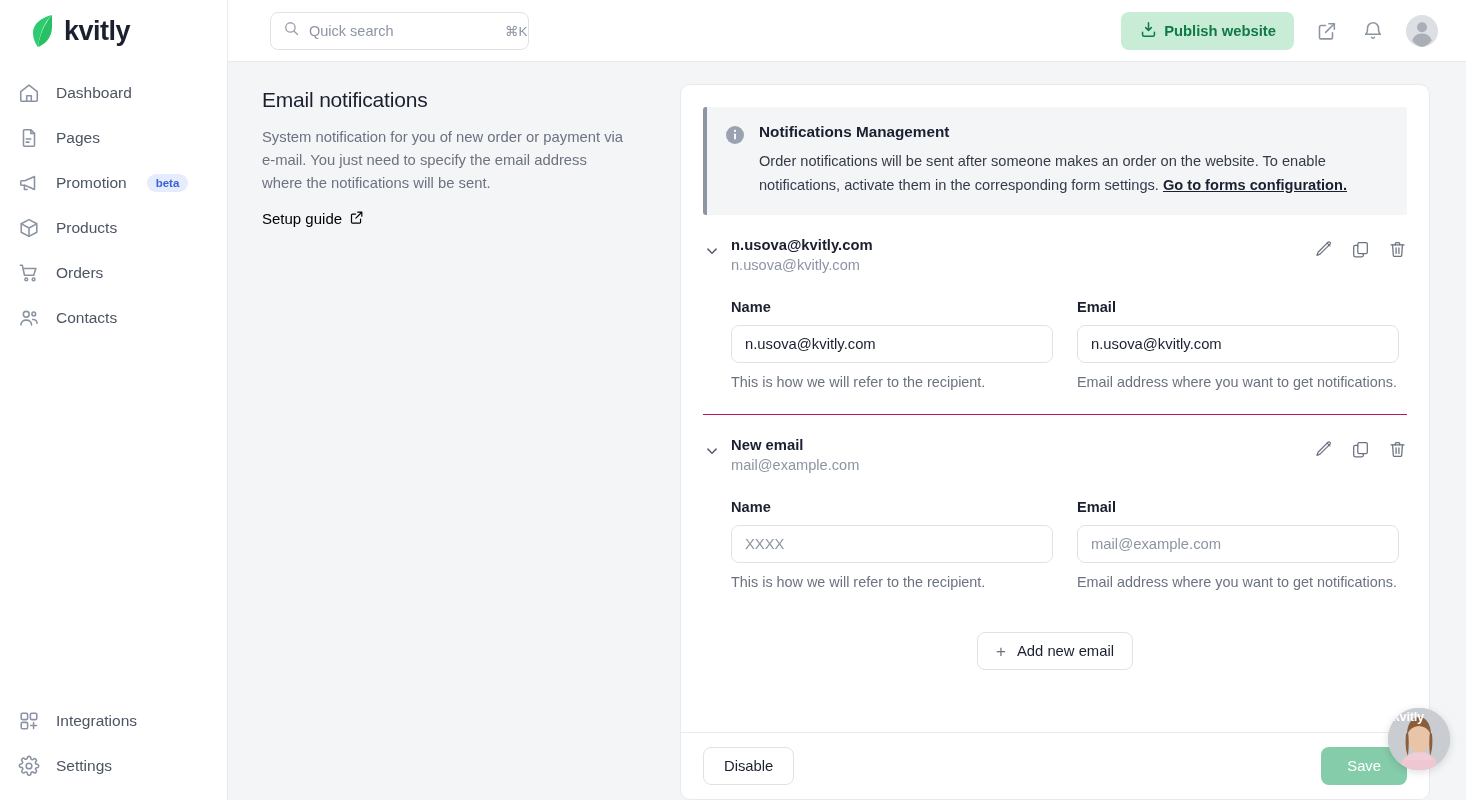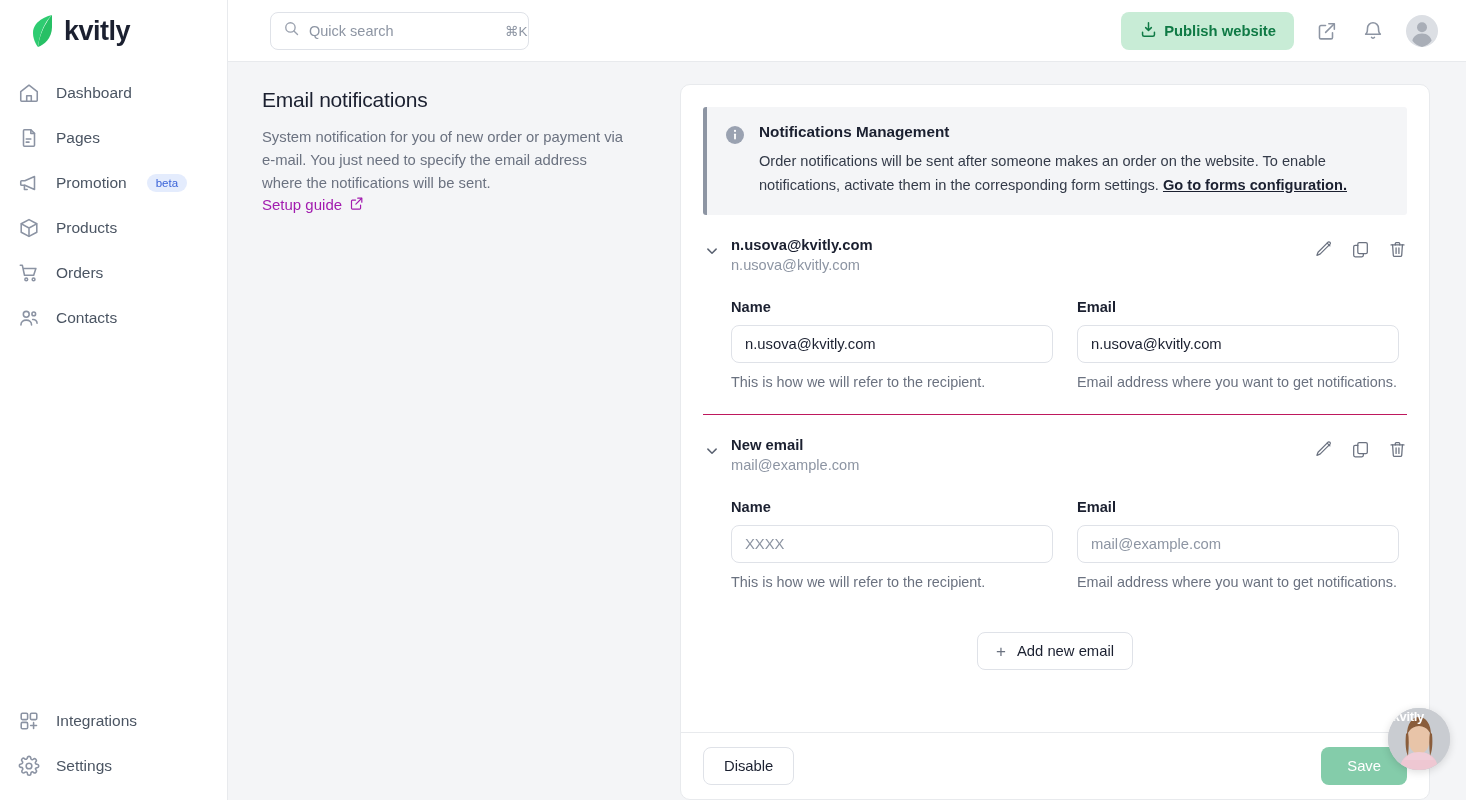--- a/index.html
+++ b/index.html
@@ -35,21 +35,21 @@
     display: flex; align-items: center; gap: 16px;
     height: 45px; padding-left: 18px;
     color: #4b5563; font-size: 15.5px;
     cursor: pointer;
   }
   .nav-icon { width: 22px; height: 22px; flex: 0 0 22px; color: #8b93a3; }
   .nav-icon svg { display:block; width: 22px; height: 22px; }
   .nav-label { color: #4b5563; }
   .beta-badge {
     background: #e4ecfd; color: #3a63d8;
-    font-size: 11.5px; font-weight: 400;
+    font-size: 11.5px; font-weight: 700;
     padding: 3px 9px; border-radius: 10px;
     margin-left: 4px;
   }
   .nav-bottom { position: absolute; bottom: 12px; left: 0; right: 0; }
 
   
   .main { flex: 1 1 auto; display: flex; flex-direction: column; min-width: 0; }
 
   .topbar {
     height: 62px; background: #ffffff;
@@ -100,21 +100,21 @@
     padding: 22px 36px 0 34px; gap: 36px;
     overflow: hidden;
   }
   .left-pane { width: 382px; flex: 0 0 382px; padding-top: 4px; }
   .page-title { font-size: 21px; font-weight: 500; color: #1b2030; letter-spacing: -0.2px; }
   .page-desc {
     margin-top: 14px; font-size: 14.8px; line-height: 1.57;
     color: #6b7280; max-width: 364px;
   }
   .setup-guide {
-    font-size: 15px; color: #a21caf;
+    margin-top: 14px; font-size: 15px; color: #000000;
     display: inline-flex; align-items: center; gap: 7px;
     cursor: pointer; font-weight: 400;
   }
 
   .card {
     flex: 1 1 auto; background: #ffffff;
     border: 1px solid #e8eaed; border-radius: 10px;
     display: flex; flex-direction: column;
     min-width: 0; overflow: hidden;
   }

